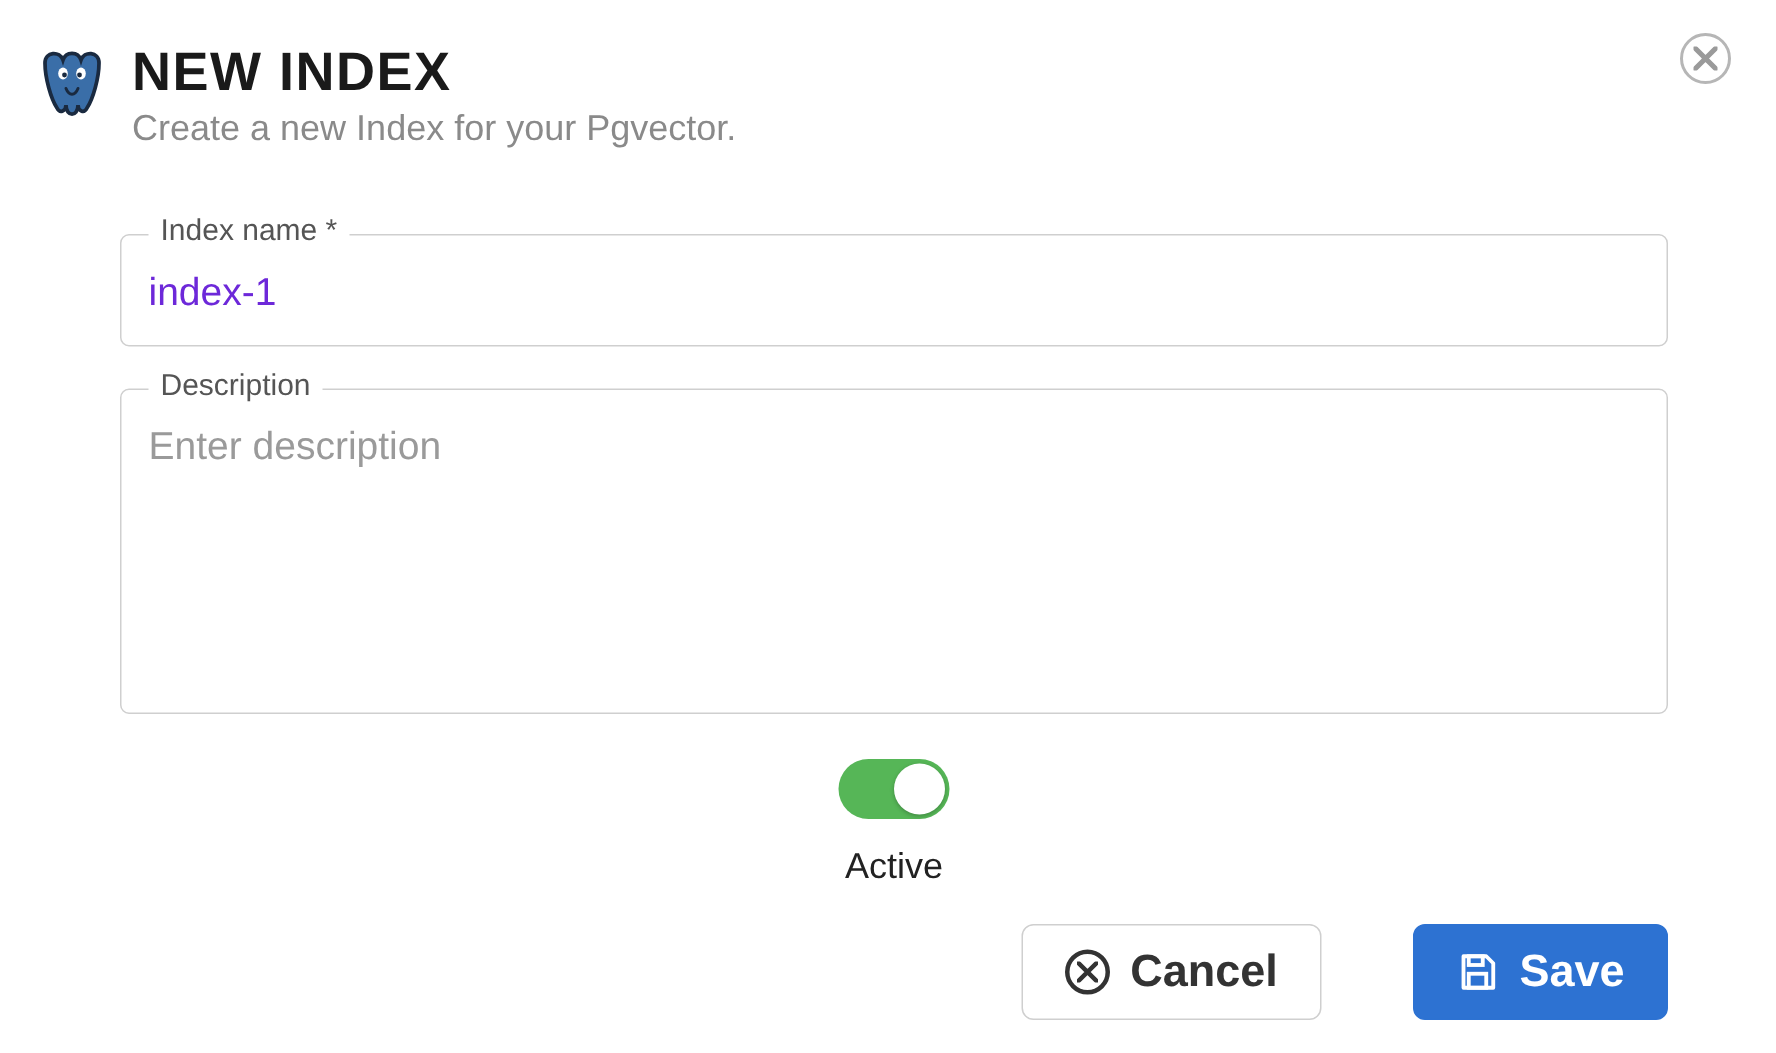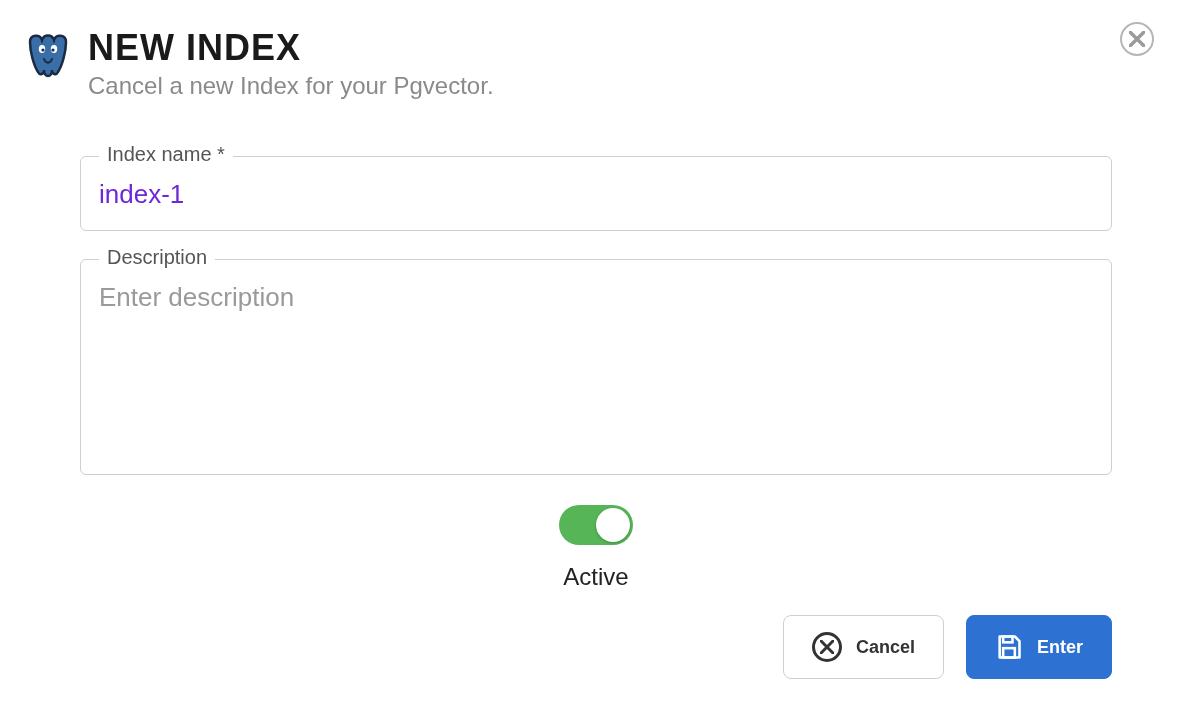--- a/index.html
+++ b/index.html
@@ -121,26 +121,27 @@
   .actions {
     display: flex;
     justify-content: flex-end;
     gap: 22px;
     margin-top: 10px;
   }
   .btn {
     display: inline-flex;
     align-items: center;
     gap: 14px;
-    font-size: 18px;
+    font-size: 30px;
     font-weight: 600;
     padding: 16px 28px;
     border-radius: 8px;
     cursor: pointer;
     line-height: 1;
+    margin-left: 39px;
   }
   .btn-cancel {
     background: #fff;
     border: 1.5px solid #cfcfcf;
     color: #333;
   }
   .btn-cancel .icon-circle {
     width: 30px; height: 30px;
     border: 3px solid #333;
     border-radius: 50%;
@@ -171,21 +172,21 @@
         <path d="M6 10 C6 2 16 2 18 8 C20 2 28 2 30 8 C32 2 42 2 42 10 C42 20 38 34 34 40 C32 44 28 42 28 38 C28 46 20 46 20 38 C20 42 16 44 14 40 C10 34 6 20 6 10 Z" fill="#3a6ea8" stroke="#1a2a40" stroke-width="2.5"></path>
         <ellipse cx="18" cy="17" rx="3.2" ry="4" fill="#fff"></ellipse>
         <ellipse cx="30" cy="17" rx="3.2" ry="4" fill="#fff"></ellipse>
         <circle cx="19" cy="18" r="1.6" fill="#1a2a40"></circle>
         <circle cx="29" cy="18" r="1.6" fill="#1a2a40"></circle>
         <path d="M20 27 C22 32 26 32 28 27" stroke="#1a2a40" stroke-width="2" fill="none" stroke-linecap="round"></path>
       </svg>
     </div>
     <div class="title-block">
       <div class="title">NEW INDEX</div>
-      <div class="subtitle">Cancel a new Index for your Pgvector.</div>
+      <div class="subtitle">Create a new Index for your Pgvector.</div>
     </div>
   </div>
 
   <div class="form-area">
 
     <div class="fieldset">
       <span class="legend">Index name *</span>
       <input type="text" value="index-1" style="">
     </div>
 
@@ -209,19 +210,19 @@
             </svg>
         </span>
         <span>Cancel</span>
       </button>
       <button class="btn btn-save">
         <svg viewBox="0 0 24 24">
           <path d="M4 3 H17 L21 7 V21 H4 Z" fill="none" stroke="#fff" stroke-width="2.2" stroke-linejoin="round"></path>
           <rect x="7" y="3" width="8" height="5" fill="none" stroke="#fff" stroke-width="2.2"></rect>
           <rect x="7" y="13" width="10" height="8" fill="none" stroke="#fff" stroke-width="2.2"></rect>
         </svg>
-        <span>Enter</span>
+        <span>Save</span>
       </button>
     </div>
 
   </div>
 
 </div>
 
 </body></html>

